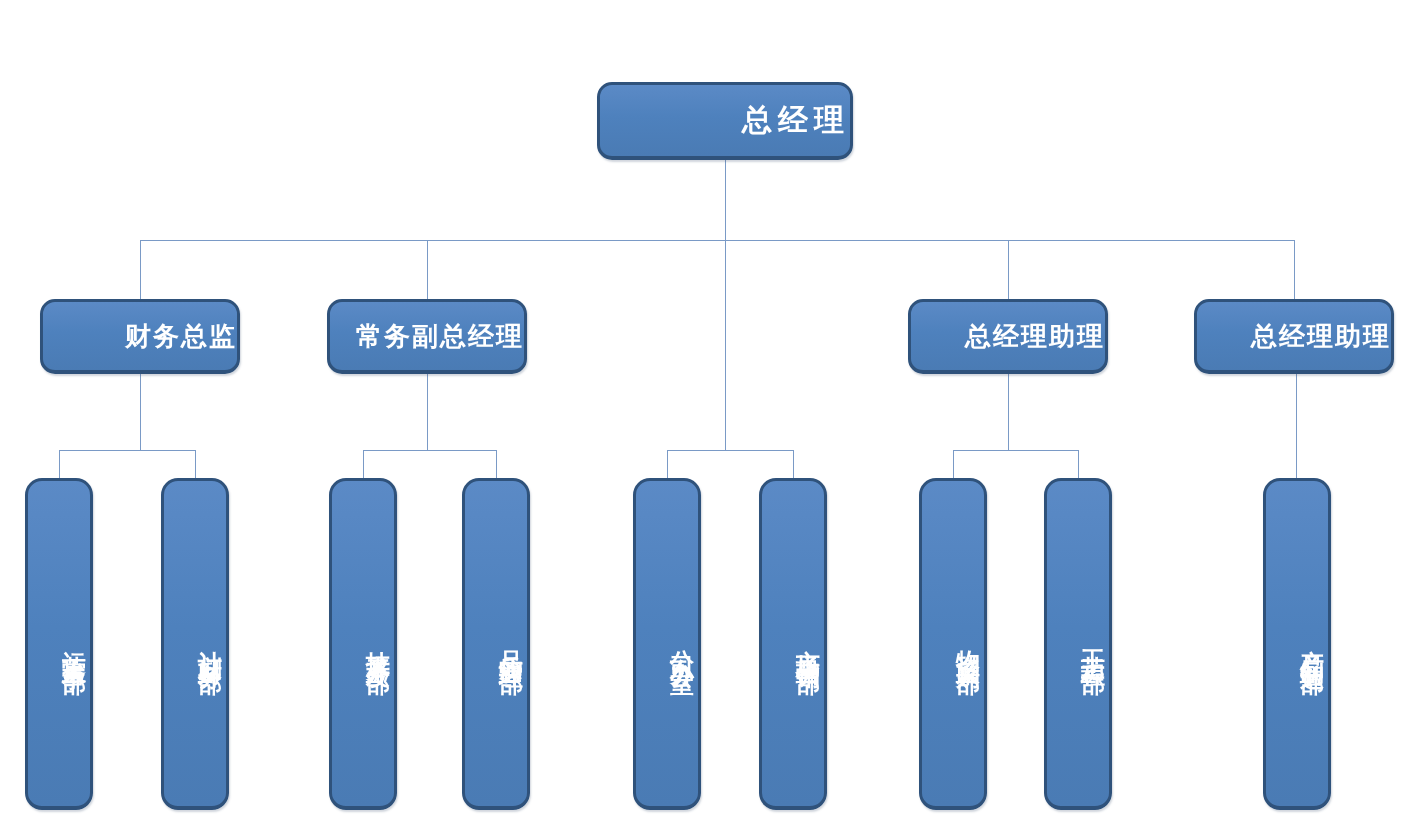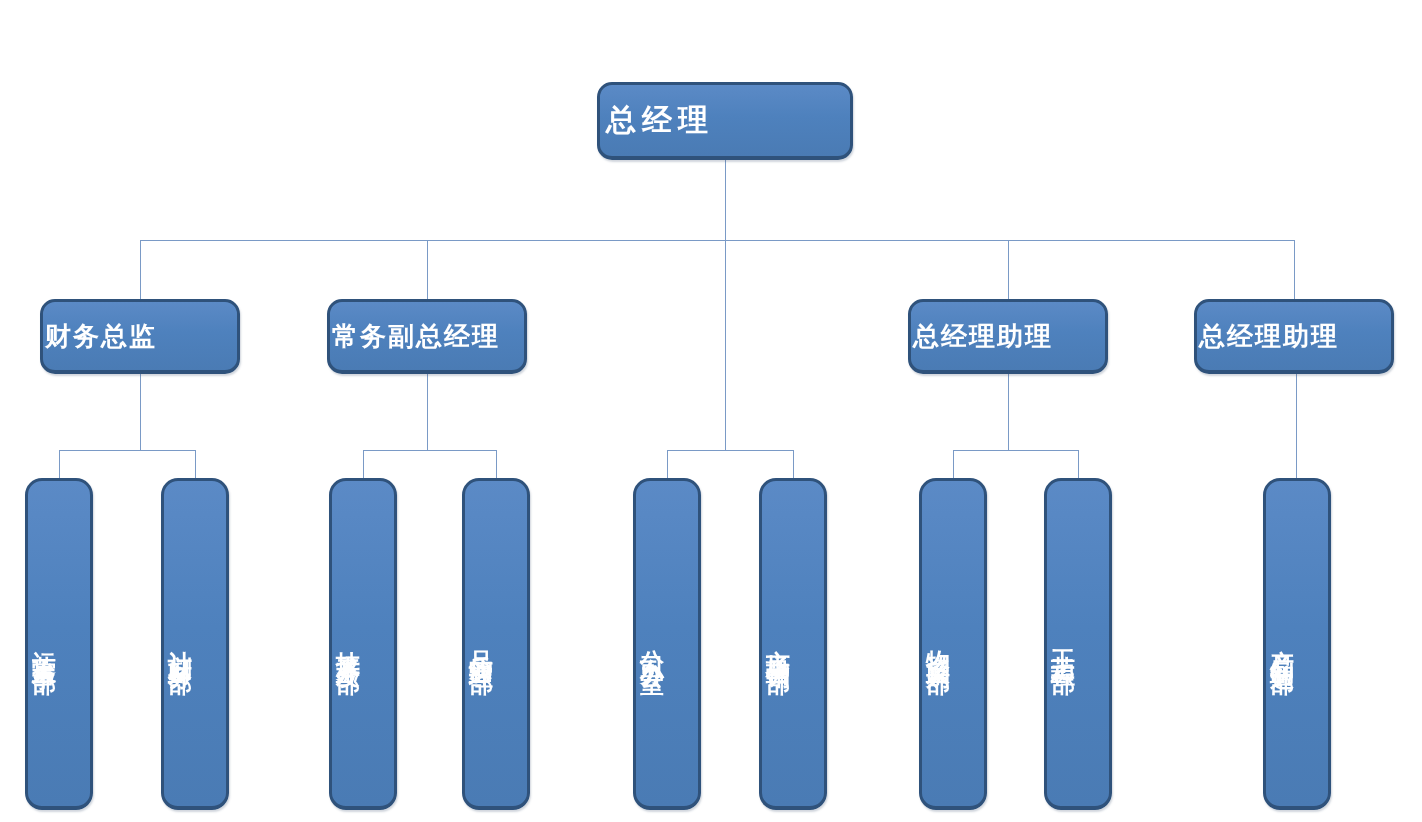--- a/index.html
+++ b/index.html
@@ -14,23 +14,24 @@
   .node {
     position: absolute;
     box-sizing: border-box;
     background: linear-gradient(180deg, #5b8ac6 0%, #4e81bd 45%, #4a7bb4 100%);
     border: 3px solid #2f527b;
     border-bottom-width: 4px;
     border-radius: 15px;
     color: #ffffff;
     display: flex;
     align-items: center;
-    justify-content: flex-start;
+    justify-content: flex-end;
     font-weight: bold;
     box-shadow: 1px 2px 2px rgba(70, 90, 120, 0.25);
+    padding-left: 17px;
   }
   .root-node  { font-size: 30px; letter-spacing: 6px; text-indent: 6px; }
   .l2-node    { font-size: 26px; letter-spacing: 2px; text-indent: 2px; }
   .l3-node    { border-radius: 17px; }
   .l3-node .vtext {
     writing-mode: vertical-rl;
     text-orientation: upright;
     font-size: 24px;
     font-weight: bold;
     letter-spacing: 5px;

